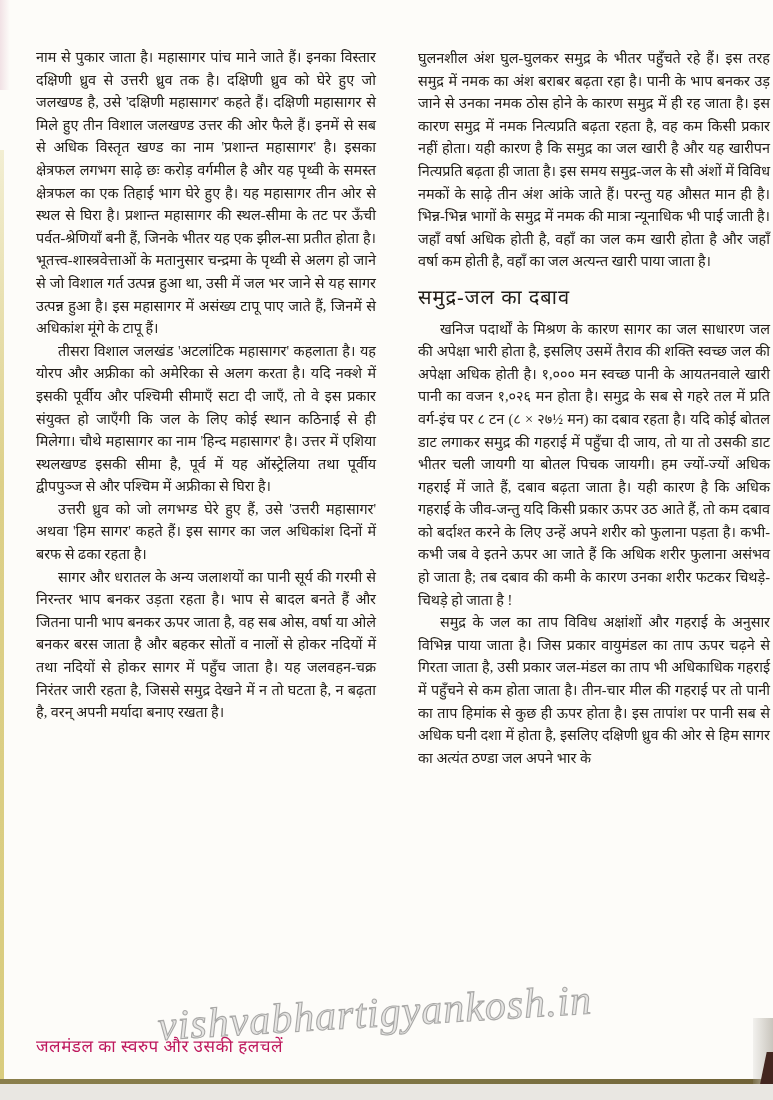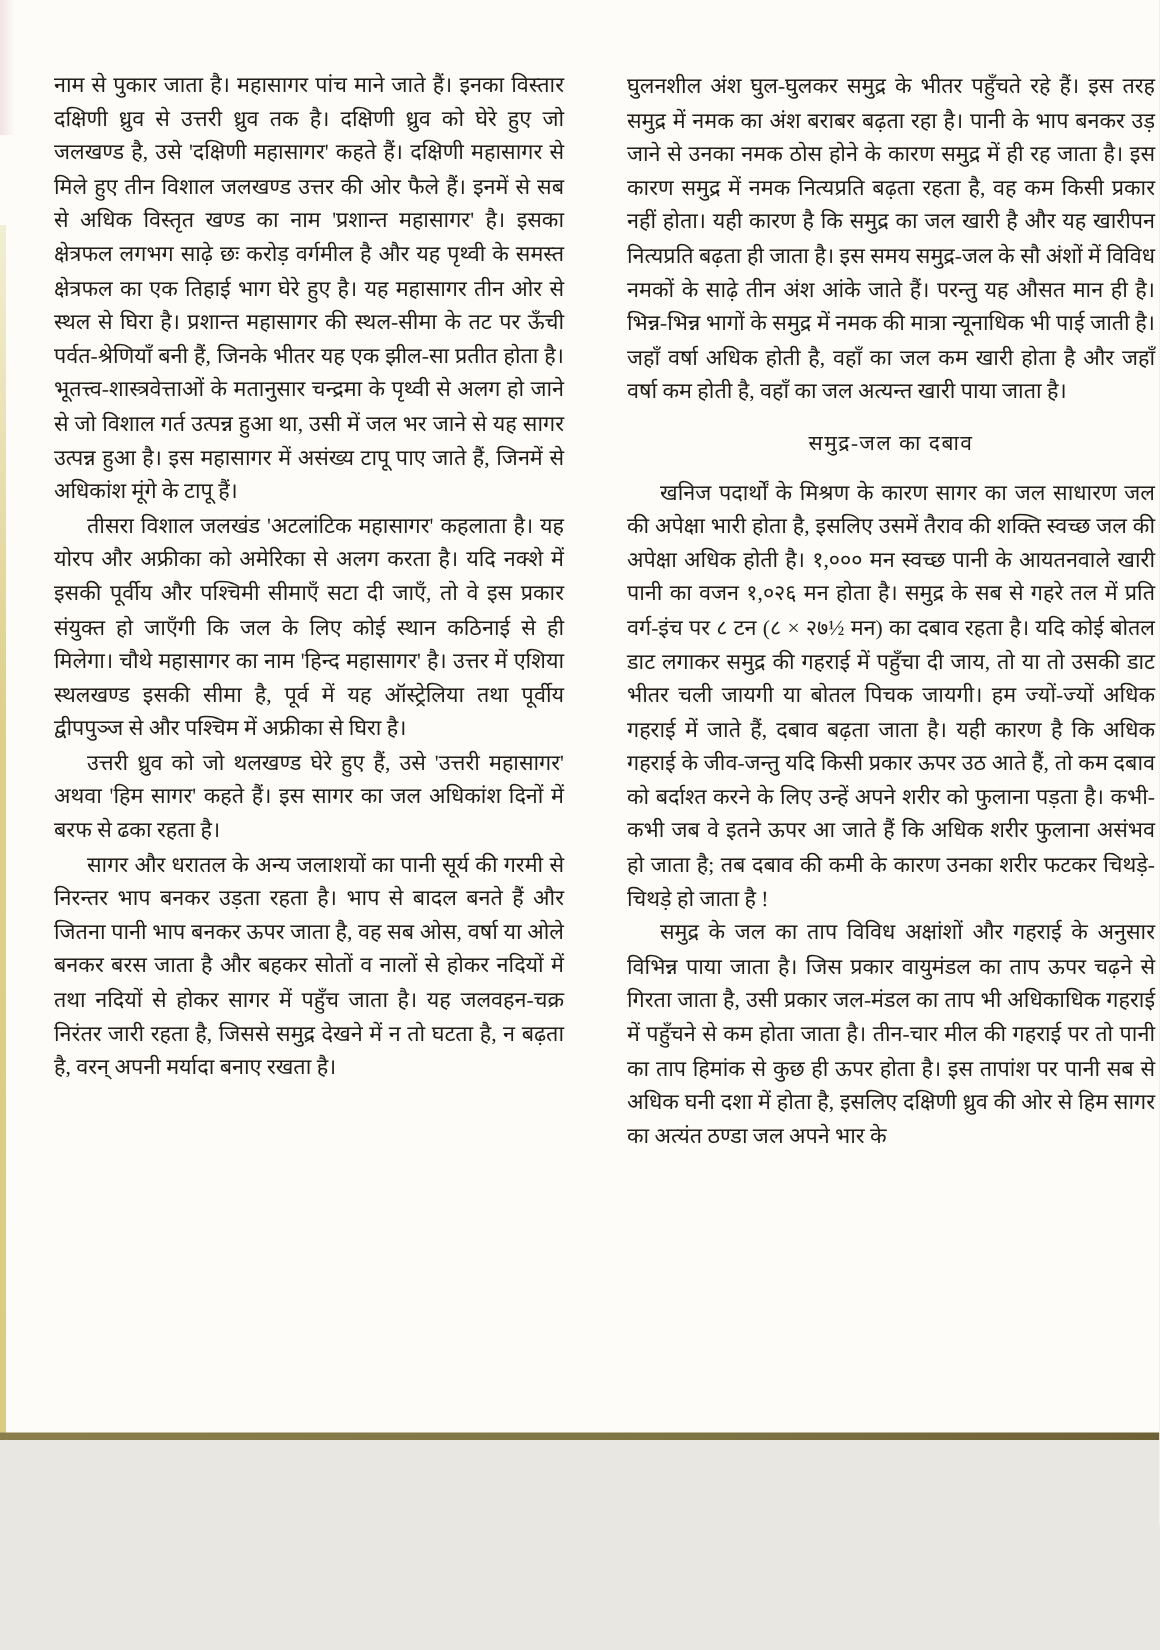--- a/index.html
+++ b/index.html
@@ -1,41 +1,41 @@
 <!DOCTYPE html>
 <html><head>
 <meta charset="utf-8">
 <style>
   html, body { margin: 0; padding: 0; background: #e9e7e2; }
   .page {
     position: relative;
     width: 773px;
-    height: 960px;
+    height: 1084px;
     margin: 0 auto;
     background: #fdfcf9;
     overflow: hidden;
     font-family: "Liberation Serif", "DejaVu Serif", serif;
     color: #211d18;
   }
   
   .col {
     position: absolute;
     top: 46px;
     width: 340px;
     font-size: 14.4px;
     line-height: 22.6px;
     text-align: justify;
   }
   .col-left  { left: 36px; }
   .col-right { left: 392px; top: 47px; width: 352px; margin-left: 26px; }
   .para { margin: 0; }
   .para.indent { text-indent: 22px; }
   .heading {
-    text-align: center;
-    font-size: 14px;
+    text-align: left;
+    font-size: 20px;
     font-weight: 500;
     letter-spacing: 1px;
     margin: 13px 0 9px 0;
     text-indent: 0;
   }
   
   .footer-title {
     position: absolute;
     left: 36px;
     top: 1034px;
@@ -108,21 +108,21 @@
   }
 </style>
 </head>
 <body>
 
 <div class="page">
 
   <div class="col col-left">
     <p class="para">नाम से पुकार जाता है। महासागर पांच माने जाते हैं। इनका विस्तार दक्षिणी ध्रुव से उत्तरी ध्रुव तक है। दक्षिणी ध्रुव को घेरे हुए जो जलखण्ड है, उसे 'दक्षिणी महासागर' कहते हैं। दक्षिणी महासागर से मिले हुए तीन विशाल जलखण्ड उत्तर की ओर फैले हैं। इनमें से सब से अधिक विस्तृत खण्ड का नाम 'प्रशान्त महासागर' है। इसका क्षेत्रफल लगभग साढ़े छः करोड़ वर्गमील है और यह पृथ्वी के समस्त क्षेत्रफल का एक तिहाई भाग घेरे हुए है। यह महासागर तीन ओर से स्थल से घिरा है। प्रशान्त महासागर की स्थल-सीमा के तट पर ऊँची पर्वत-श्रेणियाँ बनी हैं, जिनके भीतर यह एक झील-सा प्रतीत होता है। भूतत्त्व-शास्त्रवेत्ताओं के मतानुसार चन्द्रमा के पृथ्वी से अलग हो जाने से जो विशाल गर्त उत्पन्न हुआ था, उसी में जल भर जाने से यह सागर उत्पन्न हुआ है। इस महासागर में असंख्य टापू पाए जाते हैं, जिनमें से अधिकांश मूंगे के टापू हैं।</p>
     <p class="para indent">तीसरा विशाल जलखंड 'अटलांटिक महासागर' कहलाता है। यह योरप और अफ्रीका को अमेरिका से अलग करता है। यदि नक्शे में इसकी पूर्वीय और पश्चिमी सीमाएँ सटा दी जाएँ, तो वे इस प्रकार संयुक्त हो जाएँगी कि जल के लिए कोई स्थान कठिनाई से ही मिलेगा। चौथे महासागर का नाम 'हिन्द महासागर' है। उत्तर में एशिया स्थलखण्ड इसकी सीमा है, पूर्व में यह ऑस्ट्रेलिया तथा पूर्वीय द्वीपपुञ्ज से और पश्चिम में अफ्रीका से घिरा है।</p>
-    <p class="para indent">उत्तरी ध्रुव को जो थलखण्ड घेरे हुए हैं, उसे 'उत्तरी महासागर' अथवा 'हिम सागर' कहते हैं। इस सागर का जल अधिकांश दिनों में बरफ से ढका रहता है।</p>
+    <p class="para indent">उत्तरी ध्रुव को जो लगभग्ड घेरे हुए हैं, उसे 'उत्तरी महासागर' अथवा 'हिम सागर' कहते हैं। इस सागर का जल अधिकांश दिनों में बरफ से ढका रहता है।</p>
     <p class="para indent">सागर और धरातल के अन्य जलाशयों का पानी सूर्य की गरमी से निरन्तर भाप बनकर उड़ता रहता है। भाप से बादल बनते हैं और जितना पानी भाप बनकर ऊपर जाता है, वह सब ओस, वर्षा या ओले बनकर बरस जाता है और बहकर सोतों व नालों से होकर नदियों में तथा नदियों से होकर सागर में पहुँच जाता है। यह जलवहन-चक्र निरंतर जारी रहता है, जिससे समुद्र देखने में न तो घटता है, न बढ़ता है, वरन् अपनी मर्यादा बनाए रखता है।</p>
   </div>
 
   <div class="col col-right">
     <p class="para">घुलनशील अंश घुल-घुलकर समुद्र के भीतर पहुँचते रहे हैं। इस तरह समुद्र में नमक का अंश बराबर बढ़ता रहा है। पानी के भाप बनकर उड़ जाने से उनका नमक ठोस होने के कारण समुद्र में ही रह जाता है। इस कारण समुद्र में नमक नित्यप्रति बढ़ता रहता है, वह कम किसी प्रकार नहीं होता। यही कारण है कि समुद्र का जल खारी है और यह खारीपन नित्यप्रति बढ़ता ही जाता है। इस समय समुद्र-जल के सौ अंशों में विविध नमकों के साढ़े तीन अंश आंके जाते हैं। परन्तु यह औसत मान ही है। भिन्न-भिन्न भागों के समुद्र में नमक की मात्रा न्यूनाधिक भी पाई जाती है। जहाँ वर्षा अधिक होती है, वहाँ का जल कम खारी होता है और जहाँ वर्षा कम होती है, वहाँ का जल अत्यन्त खारी पाया जाता है।</p>
     <h2 class="heading">समुद्र-जल का दबाव</h2>
     <p class="para indent">खनिज पदार्थों के मिश्रण के कारण सागर का जल साधारण जल की अपेक्षा भारी होता है, इसलिए उसमें तैराव की शक्ति स्वच्छ जल की अपेक्षा अधिक होती है। १,००० मन स्वच्छ पानी के आयतनवाले खारी पानी का वजन १,०२६ मन होता है। समुद्र के सब से गहरे तल में प्रति वर्ग-इंच पर ८ टन (८ × २७½ मन) का दबाव रहता है। यदि कोई बोतल डाट लगाकर समुद्र की गहराई में पहुँचा दी जाय, तो या तो उसकी डाट भीतर चली जायगी या बोतल पिचक जायगी। हम ज्यों-ज्यों अधिक गहराई में जाते हैं, दबाव बढ़ता जाता है। यही कारण है कि अधिक गहराई के जीव-जन्तु यदि किसी प्रकार ऊपर उठ आते हैं, तो कम दबाव को बर्दाश्त करने के लिए उन्हें अपने शरीर को फुलाना पड़ता है। कभी-कभी जब वे इतने ऊपर आ जाते हैं कि अधिक शरीर फुलाना असंभव हो जाता है; तब दबाव की कमी के कारण उनका शरीर फटकर चिथड़े-चिथड़े हो जाता है !</p>
     <p class="para indent">समुद्र के जल का ताप विविध अक्षांशों और गहराई के अनुसार विभिन्न पाया जाता है। जिस प्रकार वायुमंडल का ताप ऊपर चढ़ने से गिरता जाता है, उसी प्रकार जल-मंडल का ताप भी अधिकाधिक गहराई में पहुँचने से कम होता जाता है। तीन-चार मील की गहराई पर तो पानी का ताप हिमांक से कुछ ही ऊपर होता है। इस तापांश पर पानी सब से अधिक घनी दशा में होता है, इसलिए दक्षिणी ध्रुव की ओर से हिम सागर का अत्यंत ठण्डा जल अपने भार के</p>
   </div>
 

